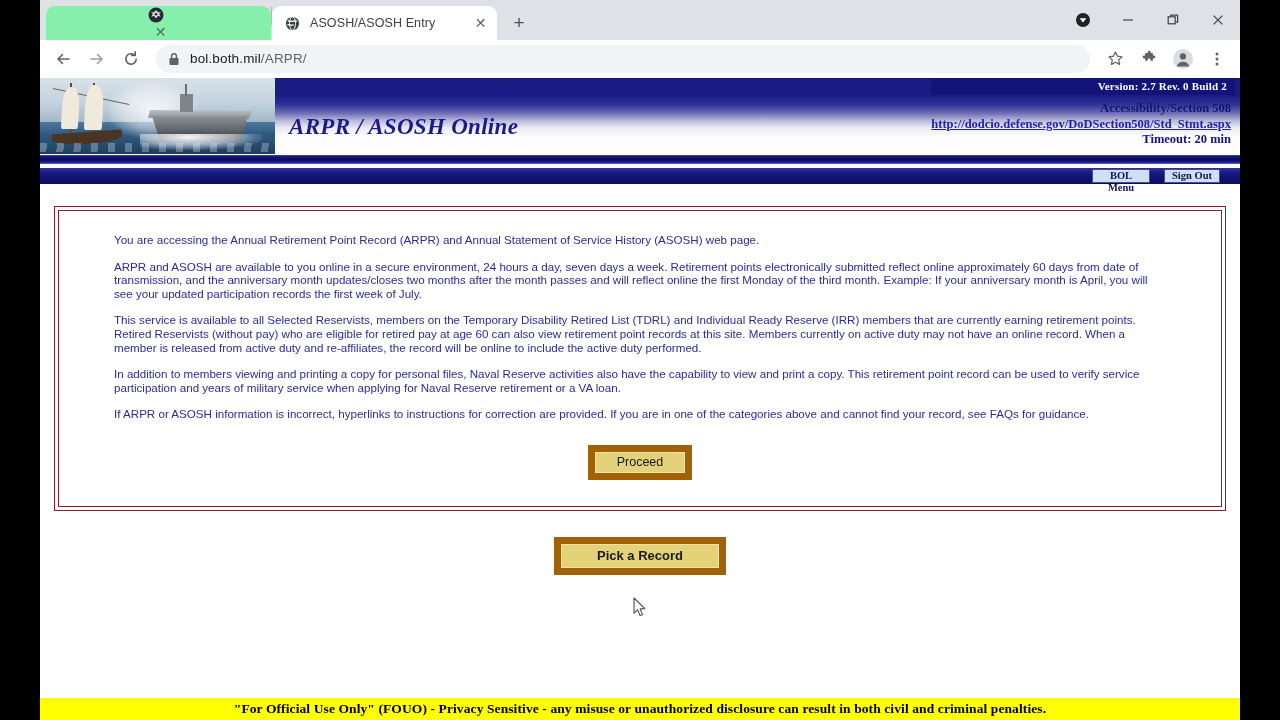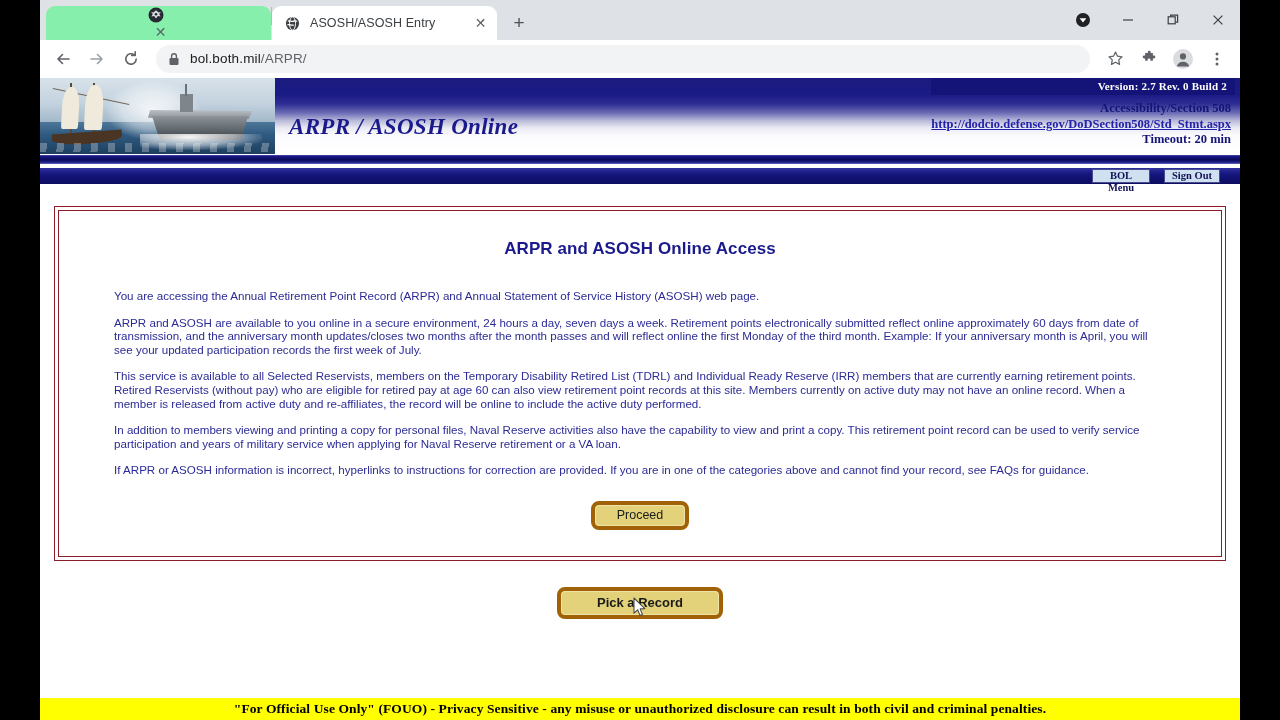--- a/index.html
+++ b/index.html
@@ -329,22 +329,22 @@
     margin: 0 0 13px 0;
     text-align: left;
   }
   .btn-row {
     text-align: center;
     margin-top: 24px;
   }
   .yellow-btn {
     display: inline-block;
     background: #e3d27a;
-    border: 4px solid #a16207;
-    border-radius: 8px;
+    border: 7px solid #a16207;
+    border-radius: 0;
     font-family: "Liberation Sans", sans-serif;
     font-size: 12.5px;
     color: #1a1a1a;
     padding: 3px 14px 4px 14px;
     box-shadow: inset 0 0 0 1px #efe4a6;
     cursor: pointer;
   }
   #btn-proceed { min-width: 62px; }
   #btn-pick {
     min-width: 122px;
@@ -538,21 +538,20 @@
       </div>
 
     <div class="navstrip">
       <div class="nav-btn" id="btn-bol">BOL Menu</div>
       <div class="nav-btn" id="btn-signout">Sign Out</div>
     </div>
 
     <div class="content-wrap">
       <div class="card">
         <div class="card-inner">
-          <div class="card-title">ARPR and ASOSH Online Access</div>
 
           <p class="para">You are accessing the Annual Retirement Point Record (ARPR) and Annual Statement of Service History (ASOSH) web page.</p>
           <p class="para">ARPR and ASOSH are available to you online in a secure environment, 24 hours a day, seven days a week. Retirement points electronically submitted reflect online approximately 60 days from date of transmission, and the anniversary month updates/closes two months after the month passes and will reflect online the first Monday of the third month. Example: If your anniversary month is April, you will see your updated participation records the first week of July.</p>
           <p class="para">This service is available to all Selected Reservists, members on the Temporary Disability Retired List (TDRL) and Individual Ready Reserve (IRR) members that are currently earning retirement points. Retired Reservists (without pay) who are eligible for retired pay at age 60 can also view retirement point records at this site. Members currently on active duty may not have an online record. When a member is released from active duty and re-affiliates, the record will be online to include the active duty performed.</p>
           <p class="para">In addition to members viewing and printing a copy for personal files, Naval Reserve activities also have the capability to view and print a copy. This retirement point record can be used to verify service participation and years of military service when applying for Naval Reserve retirement or a VA loan.</p>
           <p class="para">If ARPR or ASOSH information is incorrect, hyperlinks to instructions for correction are provided. If you are in one of the categories above and cannot find your record, see FAQs for guidance.</p>
 
           <div class="btn-row">
             <span class="yellow-btn" id="btn-proceed">Proceed</span>
           </div>

